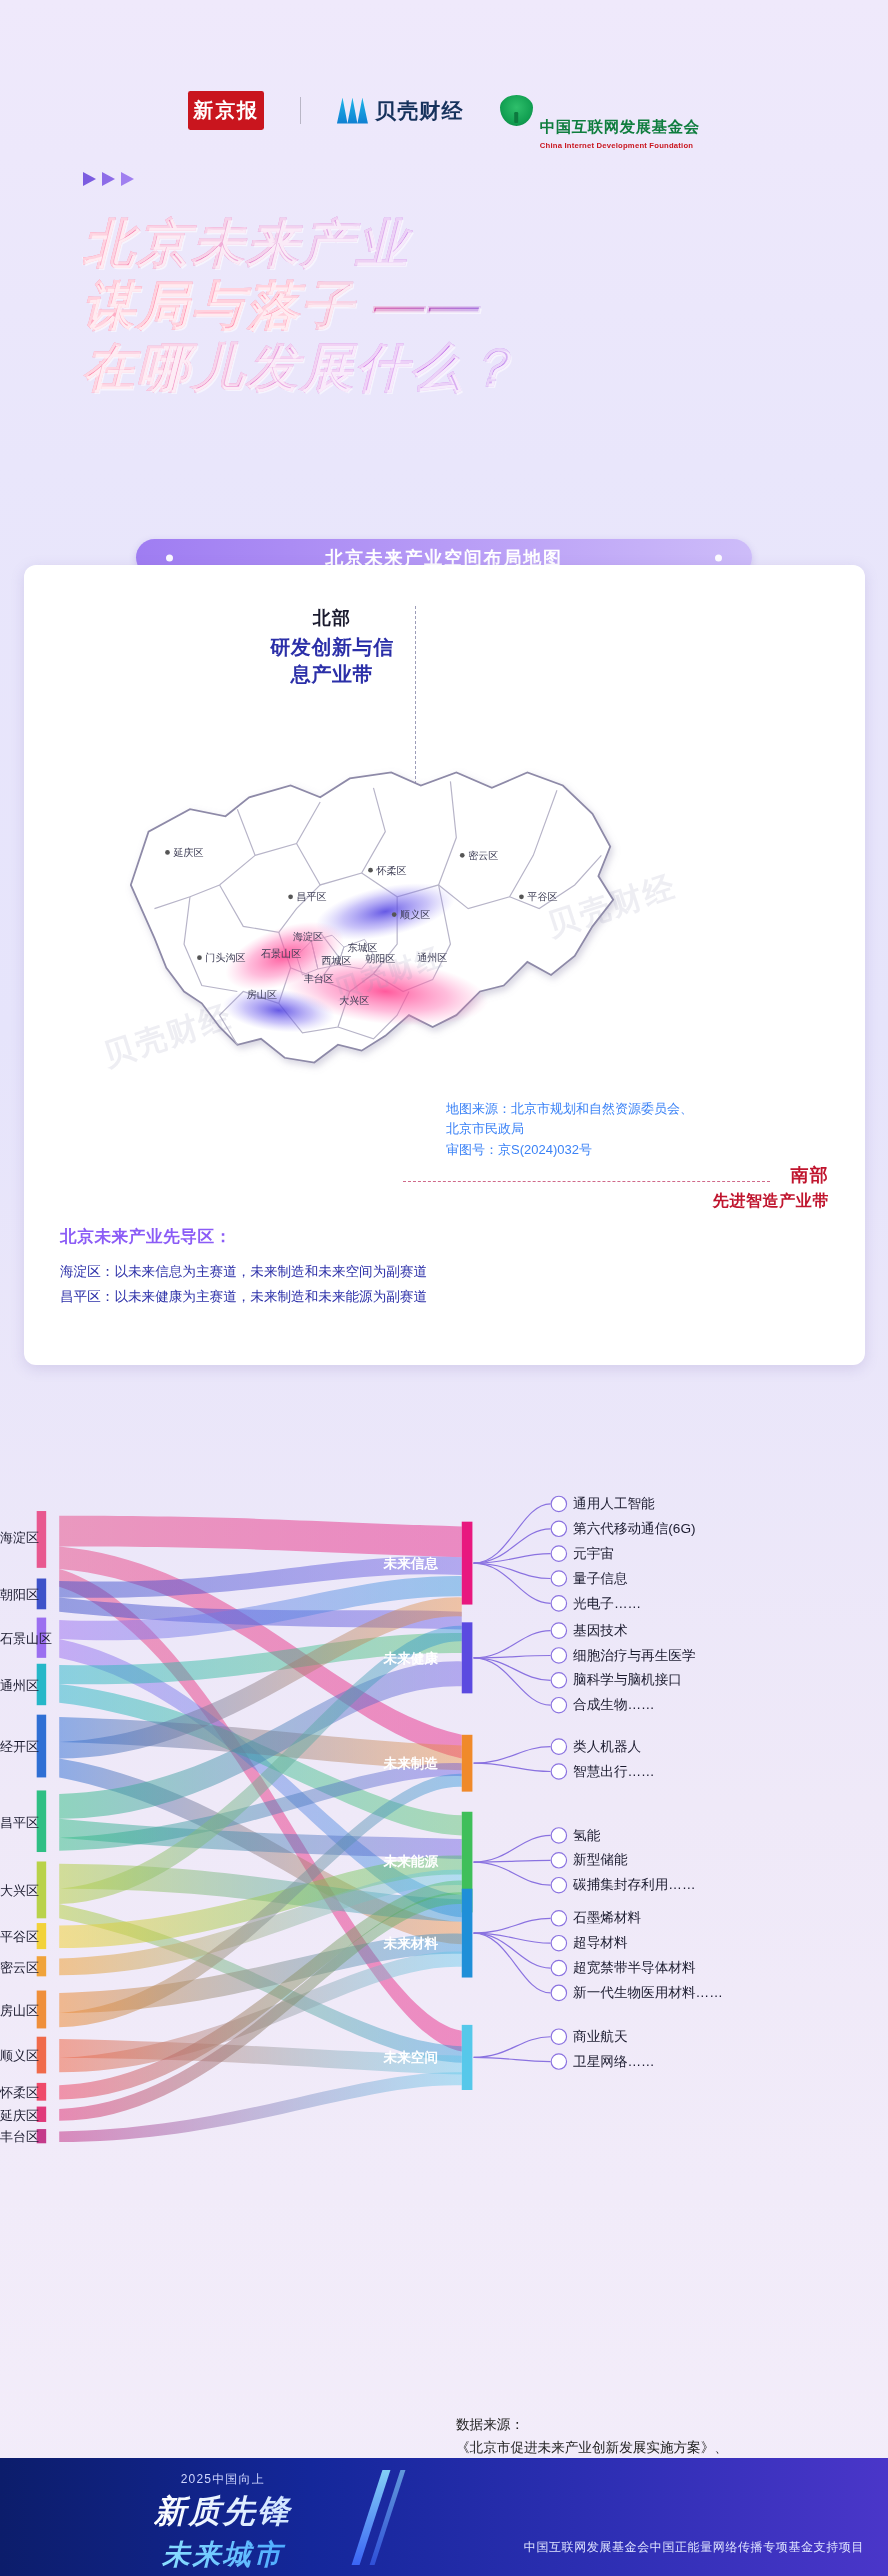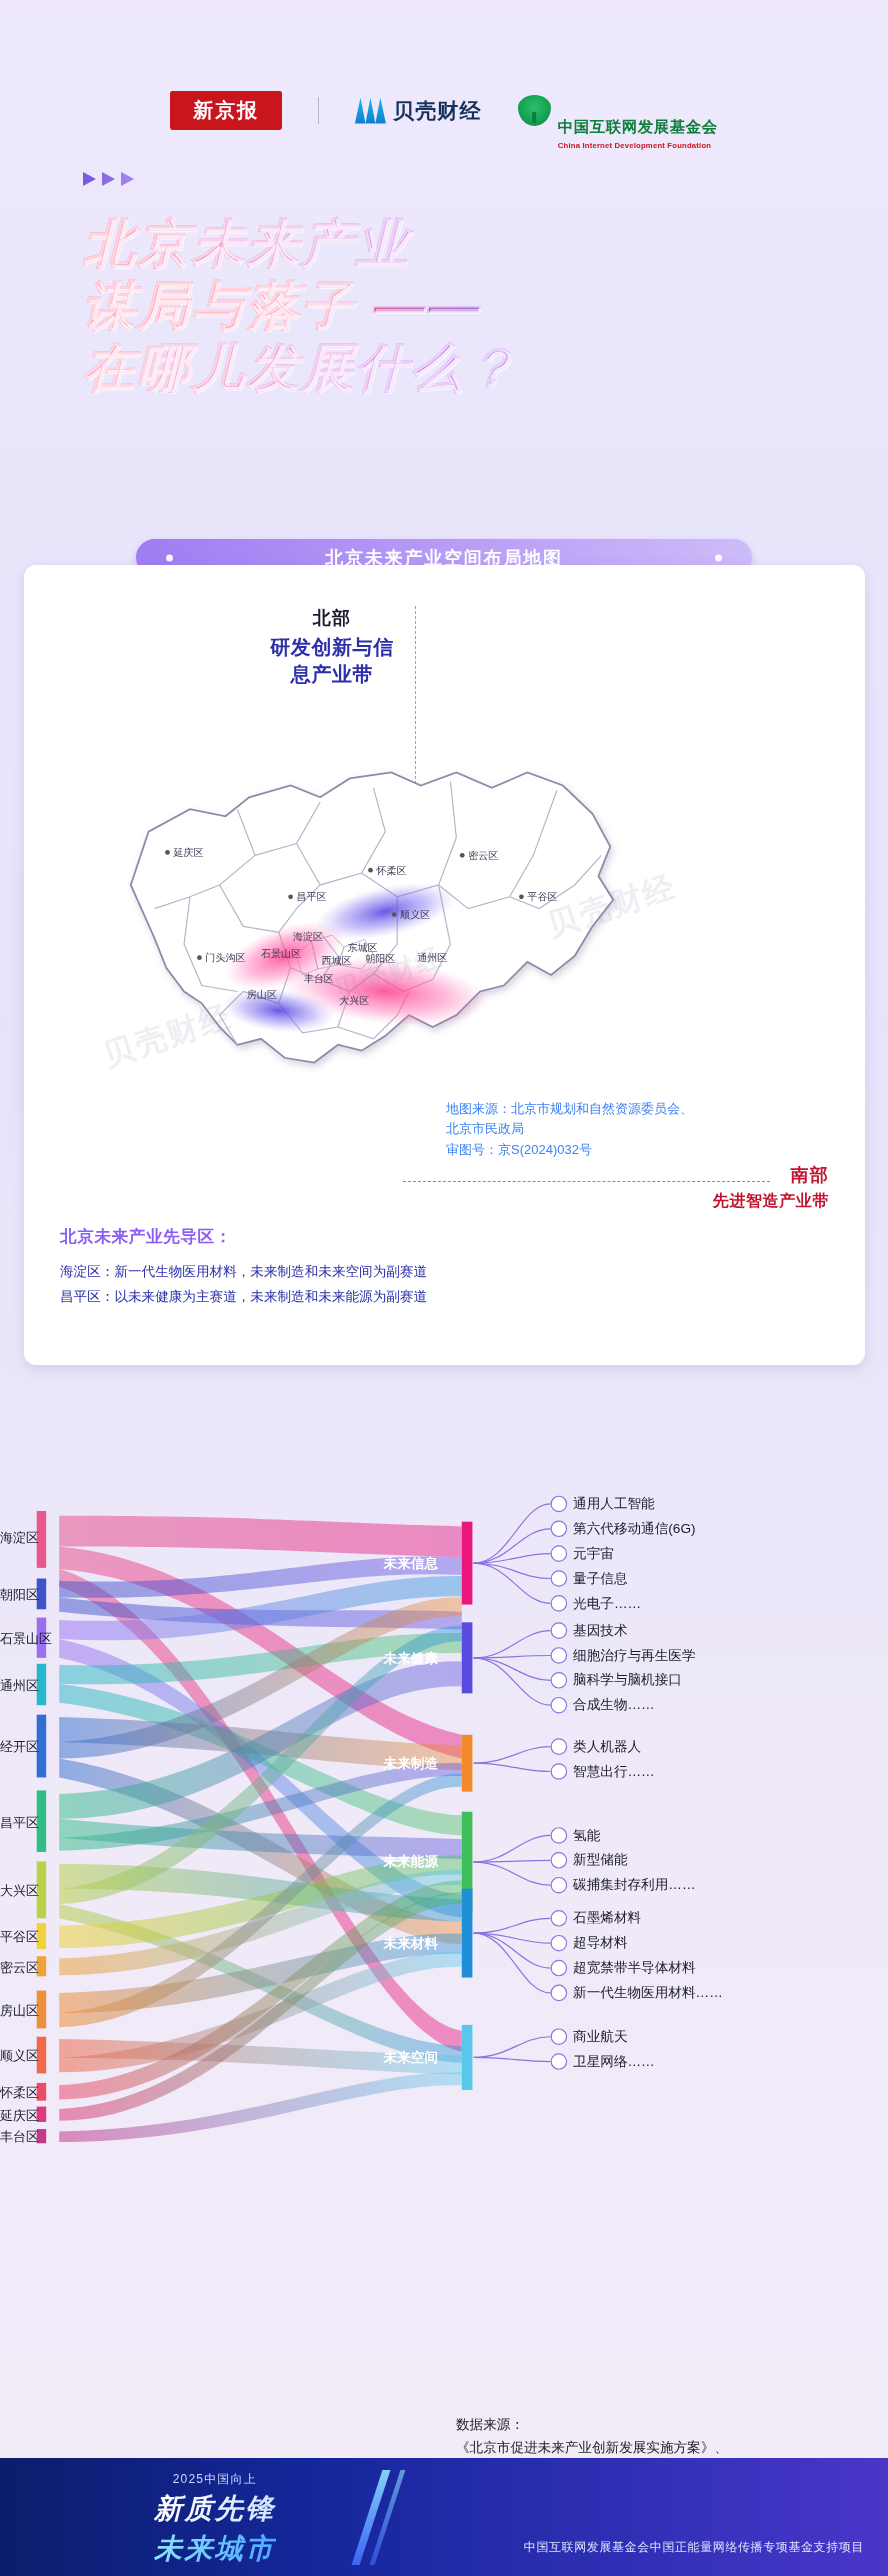--- a/index.html
+++ b/index.html
@@ -23,21 +23,21 @@
     align-items: center;
     justify-content: center;
     gap: 36px;
   }
   .logo-xjb {
     background: #c9151e;
     color: #fff;
     font-size: 20px;
     font-weight: bold;
     letter-spacing: 1.8px;
-    padding: 6px 23px;
+    padding: 6px 5px;
     border-radius: 2.4px;
     font-family: "Liberation Serif", serif;
   }
   .logo-divider {
     width: 1.2px; height: 27px; background: #b9b6c6;
   }
   .logo-beike {
     display: flex; align-items: center; gap: 7px;
   }
   .beike-mark {
@@ -196,21 +196,21 @@
   
   .bottom-bar {
     position: absolute; left: 0; bottom: 0; width: 888px; height: 118px;
     background: linear-gradient(90deg, #0c1d6b 0%, #14279a 35%, #2f2fb5 70%, #4a36c9 100%);
   }
   .bb-left {
     position: absolute; left: 154px; top: 13px; text-align: center; color: #fff;
   }
   .bb-small { font-size: 12px; color: #cfd6ff; letter-spacing: 1.2px; }
   .bb-big1 {
-    font-size: 28px; font-weight: bold; font-style: italic; letter-spacing: 2.4px;
+    font-size: 32px; font-weight: bold; font-style: italic; letter-spacing: 2.4px;
     background: linear-gradient(90deg,#ffffff,#cfe4ff);
     -webkit-background-clip: text; background-clip: text; color: transparent;
     margin-top: 2.4px;
   }
   .bb-big2 {
     font-size: 28px; font-weight: bold; font-style: italic; letter-spacing: 2.4px;
     background: linear-gradient(90deg,#8fe3ff,#4aa8ff);
     -webkit-background-clip: text; background-clip: text; color: transparent;
     margin-top: 1.2px;
   }
@@ -370,21 +370,21 @@
     <div class="wm wm3">贝壳财经</div>
 
     <div class="map-source">
       <div>地图来源：北京市规划和自然资源委员会、</div>
       <div>北京市民政局</div>
       <div>审图号：京S(2024)032号</div>
     </div>
 
     <div class="lead-block">
       <div class="lead-title">北京未来产业先导区：</div>
-      <div>海淀区：新一代生物医用材料，未来制造和未来空间为副赛道</div>
+      <div>海淀区：以未来信息为主赛道，未来制造和未来空间为副赛道</div>
       <div>昌平区：以未来健康为主赛道，未来制造和未来能源为副赛道</div>
     </div>
   </div>
 
   <div class="sankey-wrap">
     <svg class="sankey-svg" width="888" height="924" viewBox="0 0 1500 1560">
       <defs>
         <linearGradient id="f1" x1="0" y1="0" x2="1" y2="0">
             <stop offset="0" stop-color="#e8588f" stop-opacity=".55"></stop>
             <stop offset="1" stop-color="#e8187f" stop-opacity=".45"></stop>

